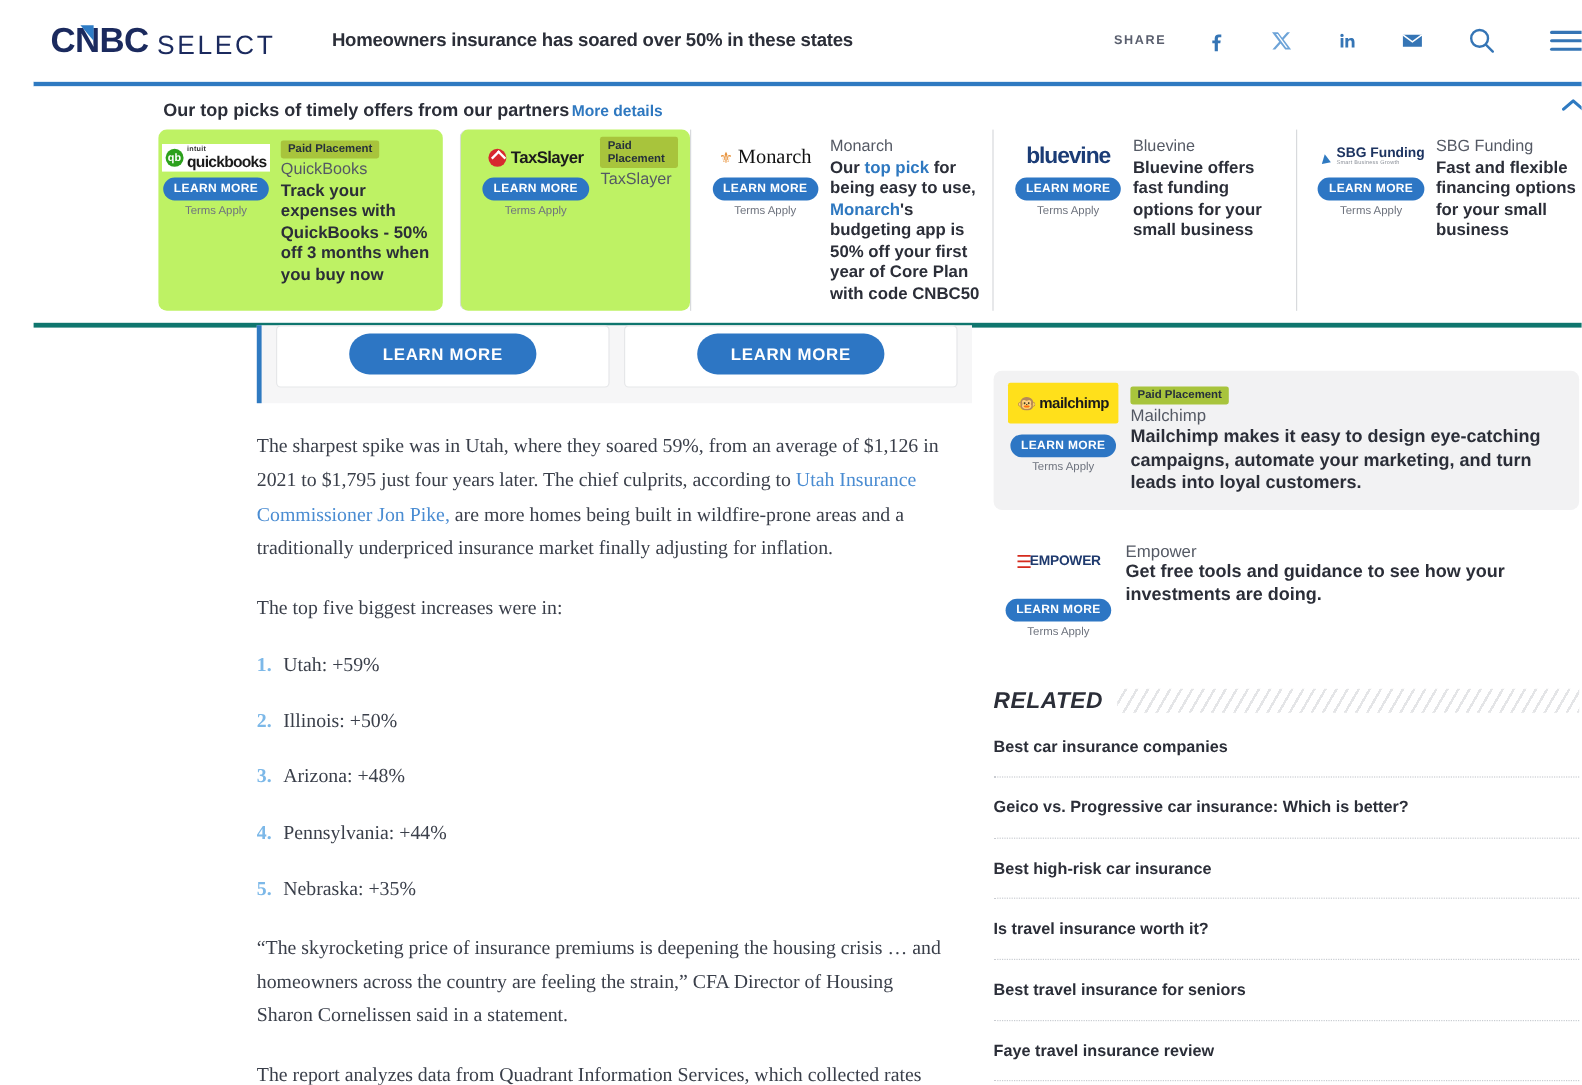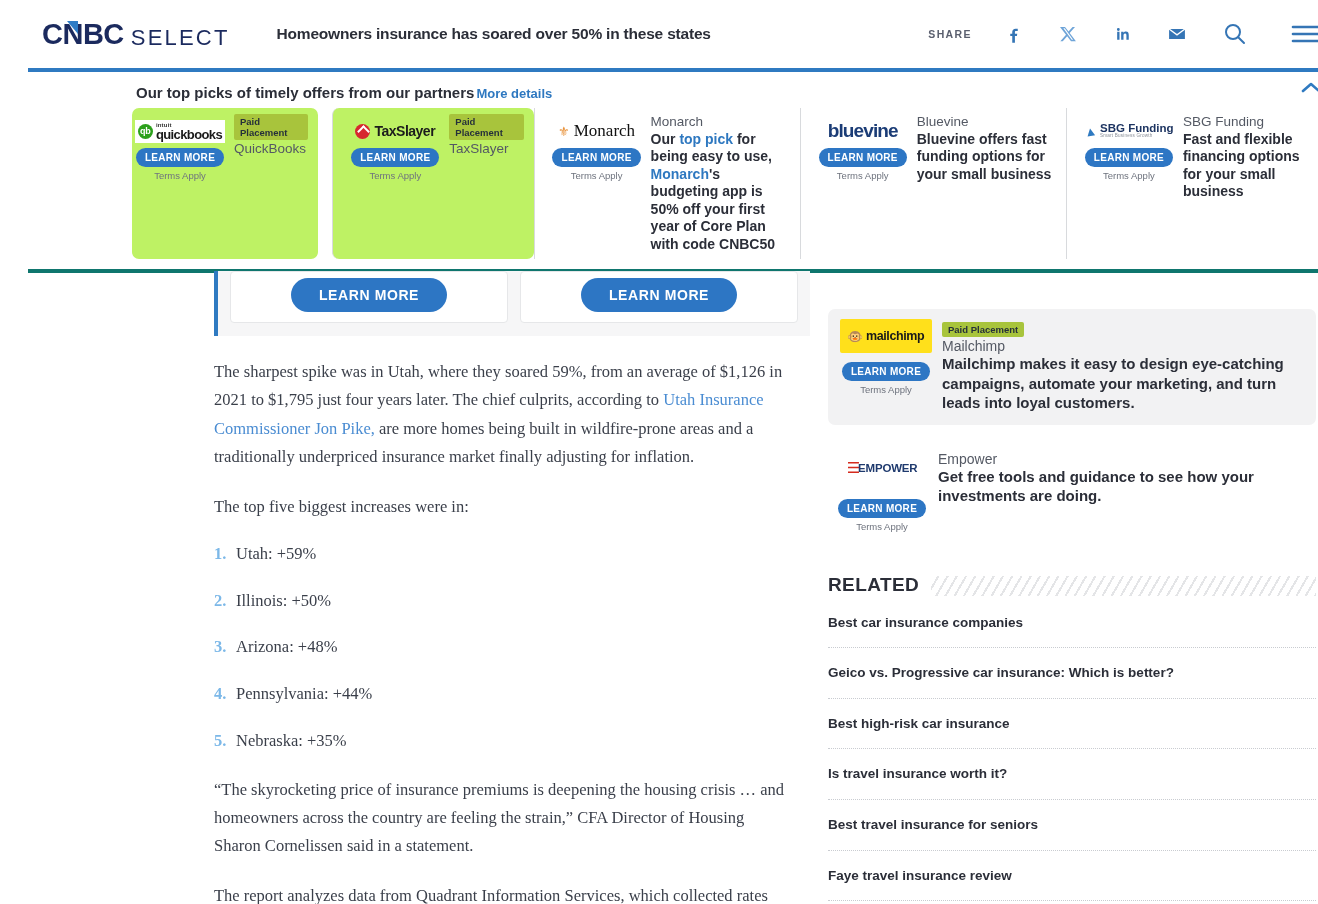--- a/index.html
+++ b/index.html
@@ -168,21 +168,21 @@
   }
   .mc-chimp{font-size:13px;margin-right:2px;}
   .mc-name{font-size:12.5px;font-weight:bold;color:#1a1a1a;letter-spacing:-.4px;}
   .emp-logo{display:flex;align-items:center;}
   .emp-swoosh{color:#d52b1e;font-size:15px;letter-spacing:-4px;margin-right:2px;}
   .emp-name{font-size:11.5px;font-weight:bold;color:#1f3a6e;letter-spacing:-.2px;}
   .side-brand{font-size:14px;color:#545964;line-height:1.15;}
   .side-desc{font-size:15px;font-weight:bold;color:#2b2e38;line-height:1.3;}
 
   .related-head{
-    display:flex;align-items:flex-end;margin-top:30px;margin-bottom:4px;
+    display:flex;align-items:flex-start;margin-top:30px;margin-bottom:4px;font-style:italic;
   }
   .related-title{
     font-size:19px;font-weight:bold;letter-spacing:.4px;color:#2b2e38;
     padding-right:12px;white-space:nowrap;
   }
   .related-hatch{
     flex:1;height:20px;
     background-image:repeating-linear-gradient(-60deg,#e4e5e7 0 2px,transparent 2px 8px);
   }
   .rel-item{
@@ -270,20 +270,21 @@
                 <span class="qb-name">quickbooks</span>
               </span>
             </span>
           </div>
           <button class="btn-learn">LEARN MORE</button>
           <span class="terms">Terms Apply</span>
         </div>
         <div class="offer-right">
           <span class="paid-badge">Paid Placement</span>
           <div class="offer-brand">QuickBooks</div>
+          <div class="offer-desc">Track your expenses with QuickBooks - 50% off 3 months when you buy now</div>
         </div>
       </div>
 
       <div class="offer-cell shaded" style="margin-left:14px;">
         <div class="offer-left">
           <div class="logo-box">
             <span class="ts">
               <span class="ts-mark"></span>
               <span class="ts-name">TaxSlayer</span>
             </span>

